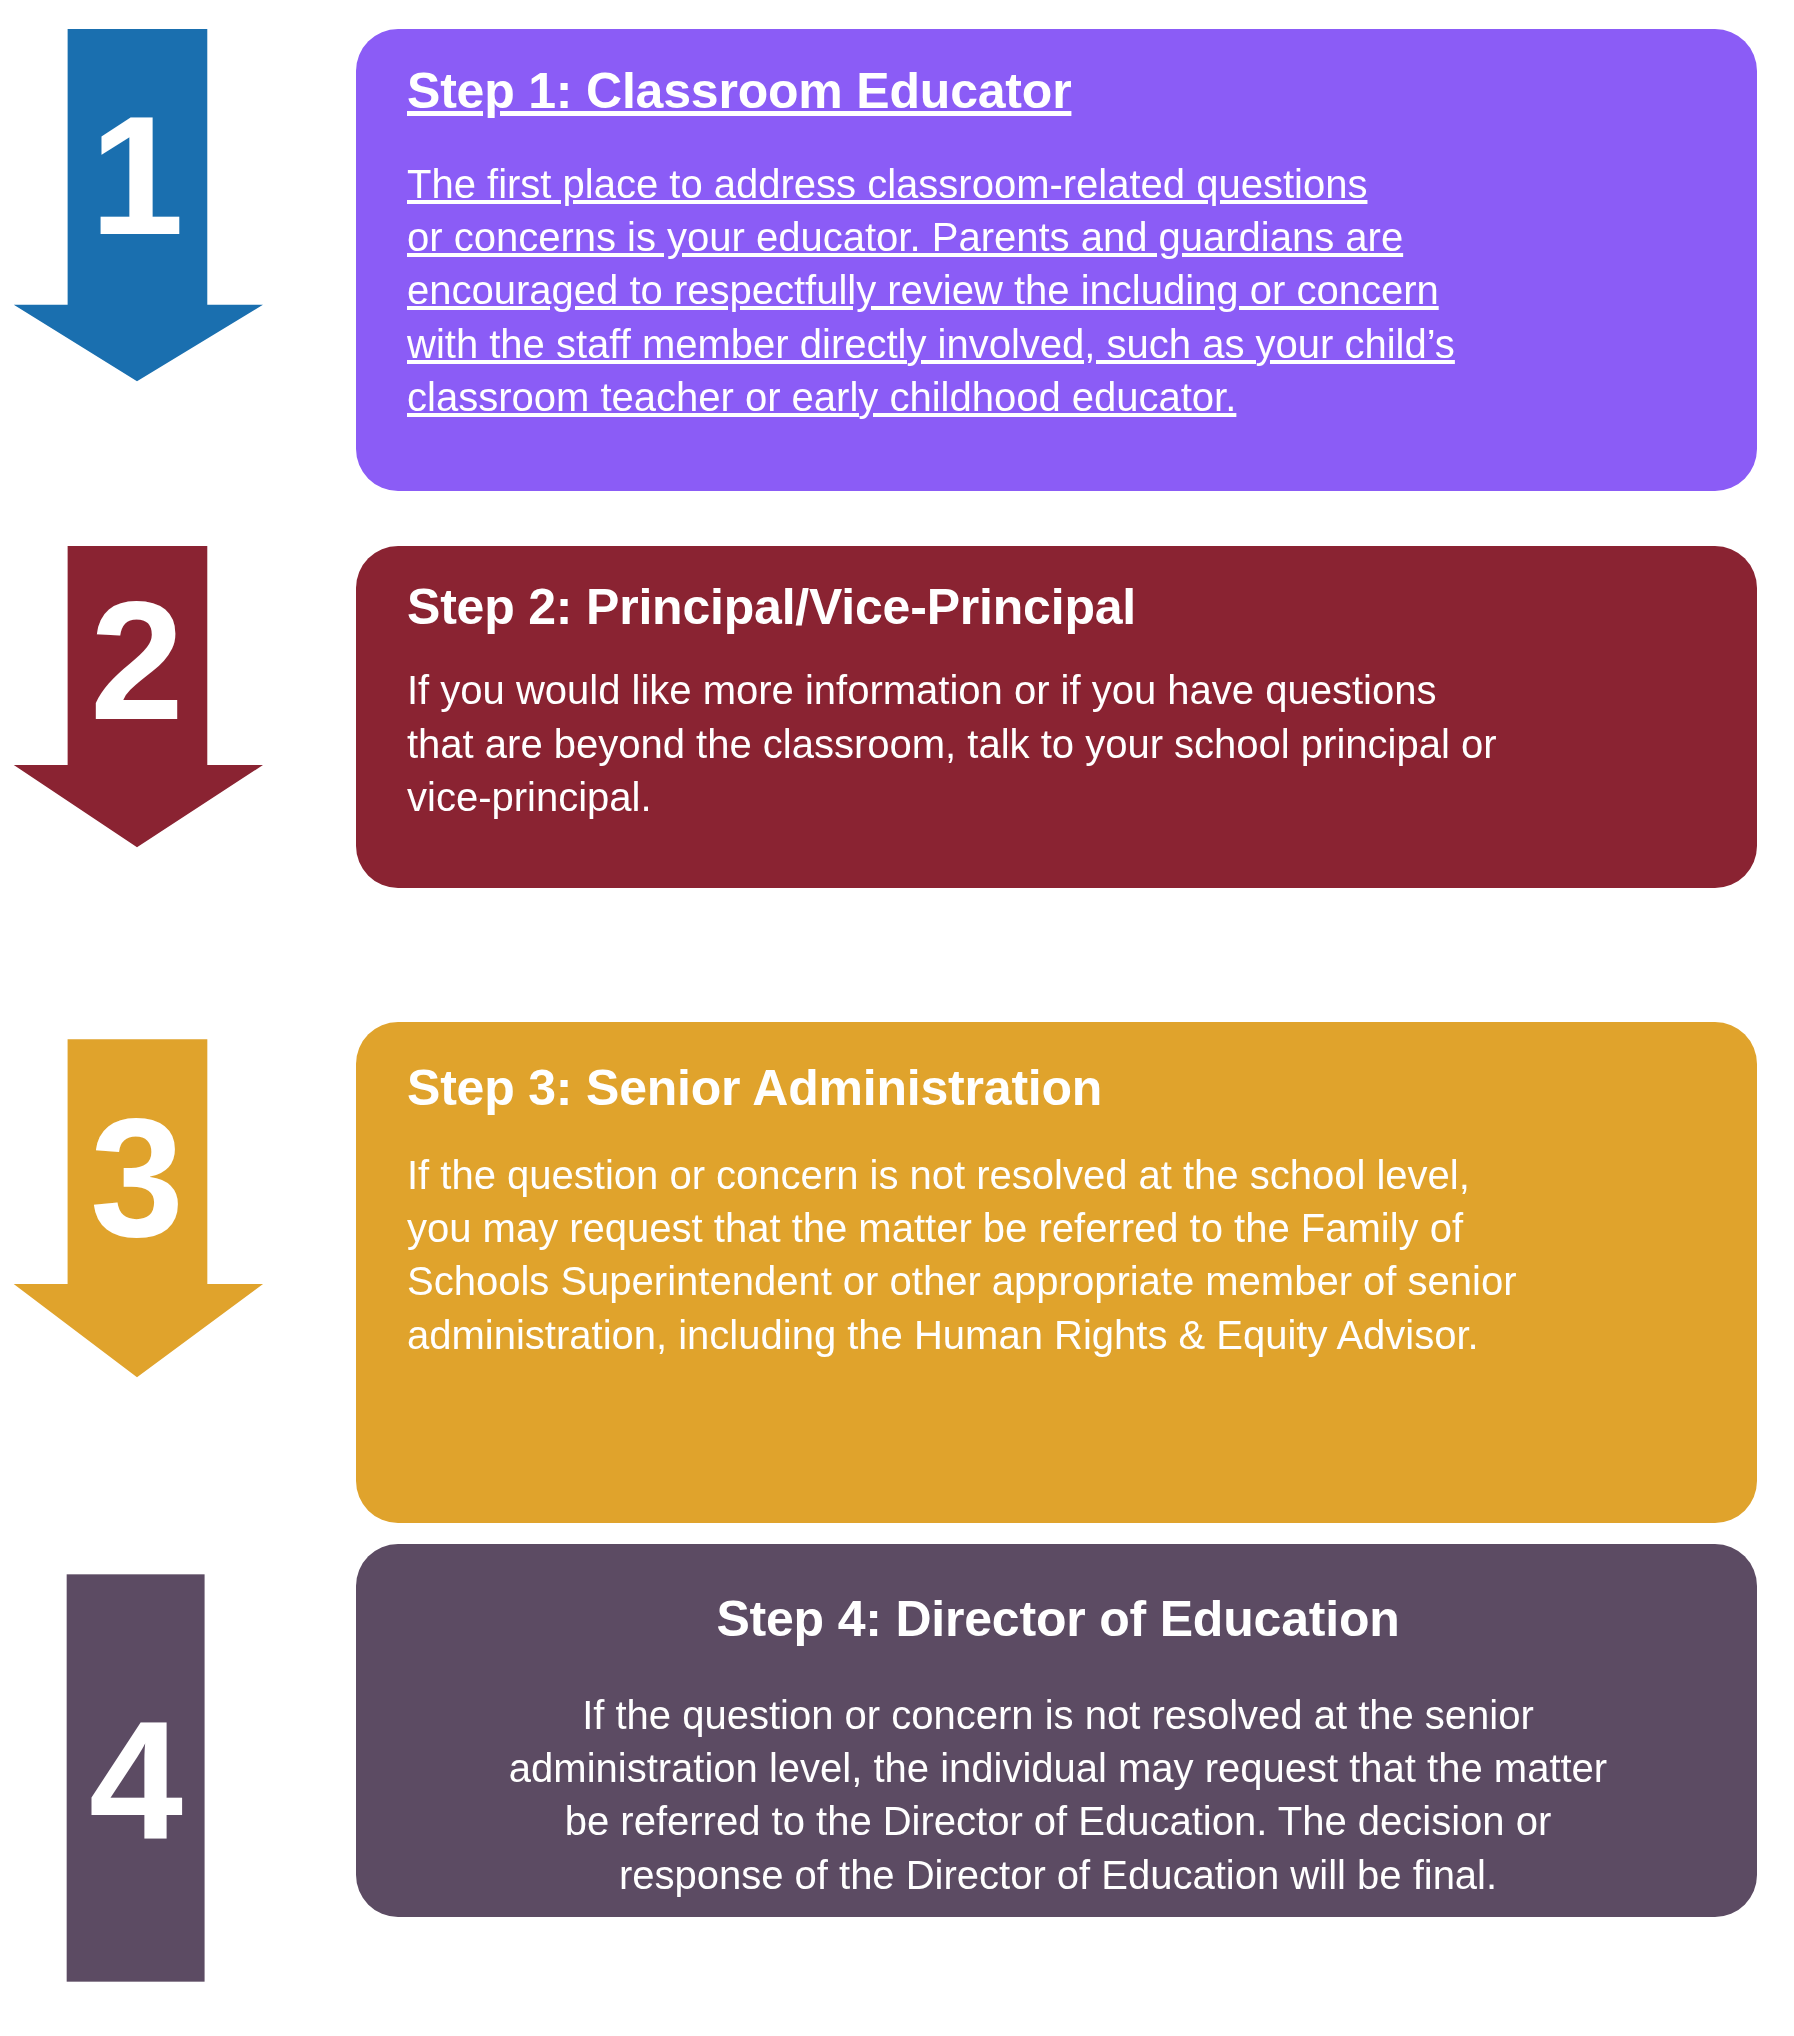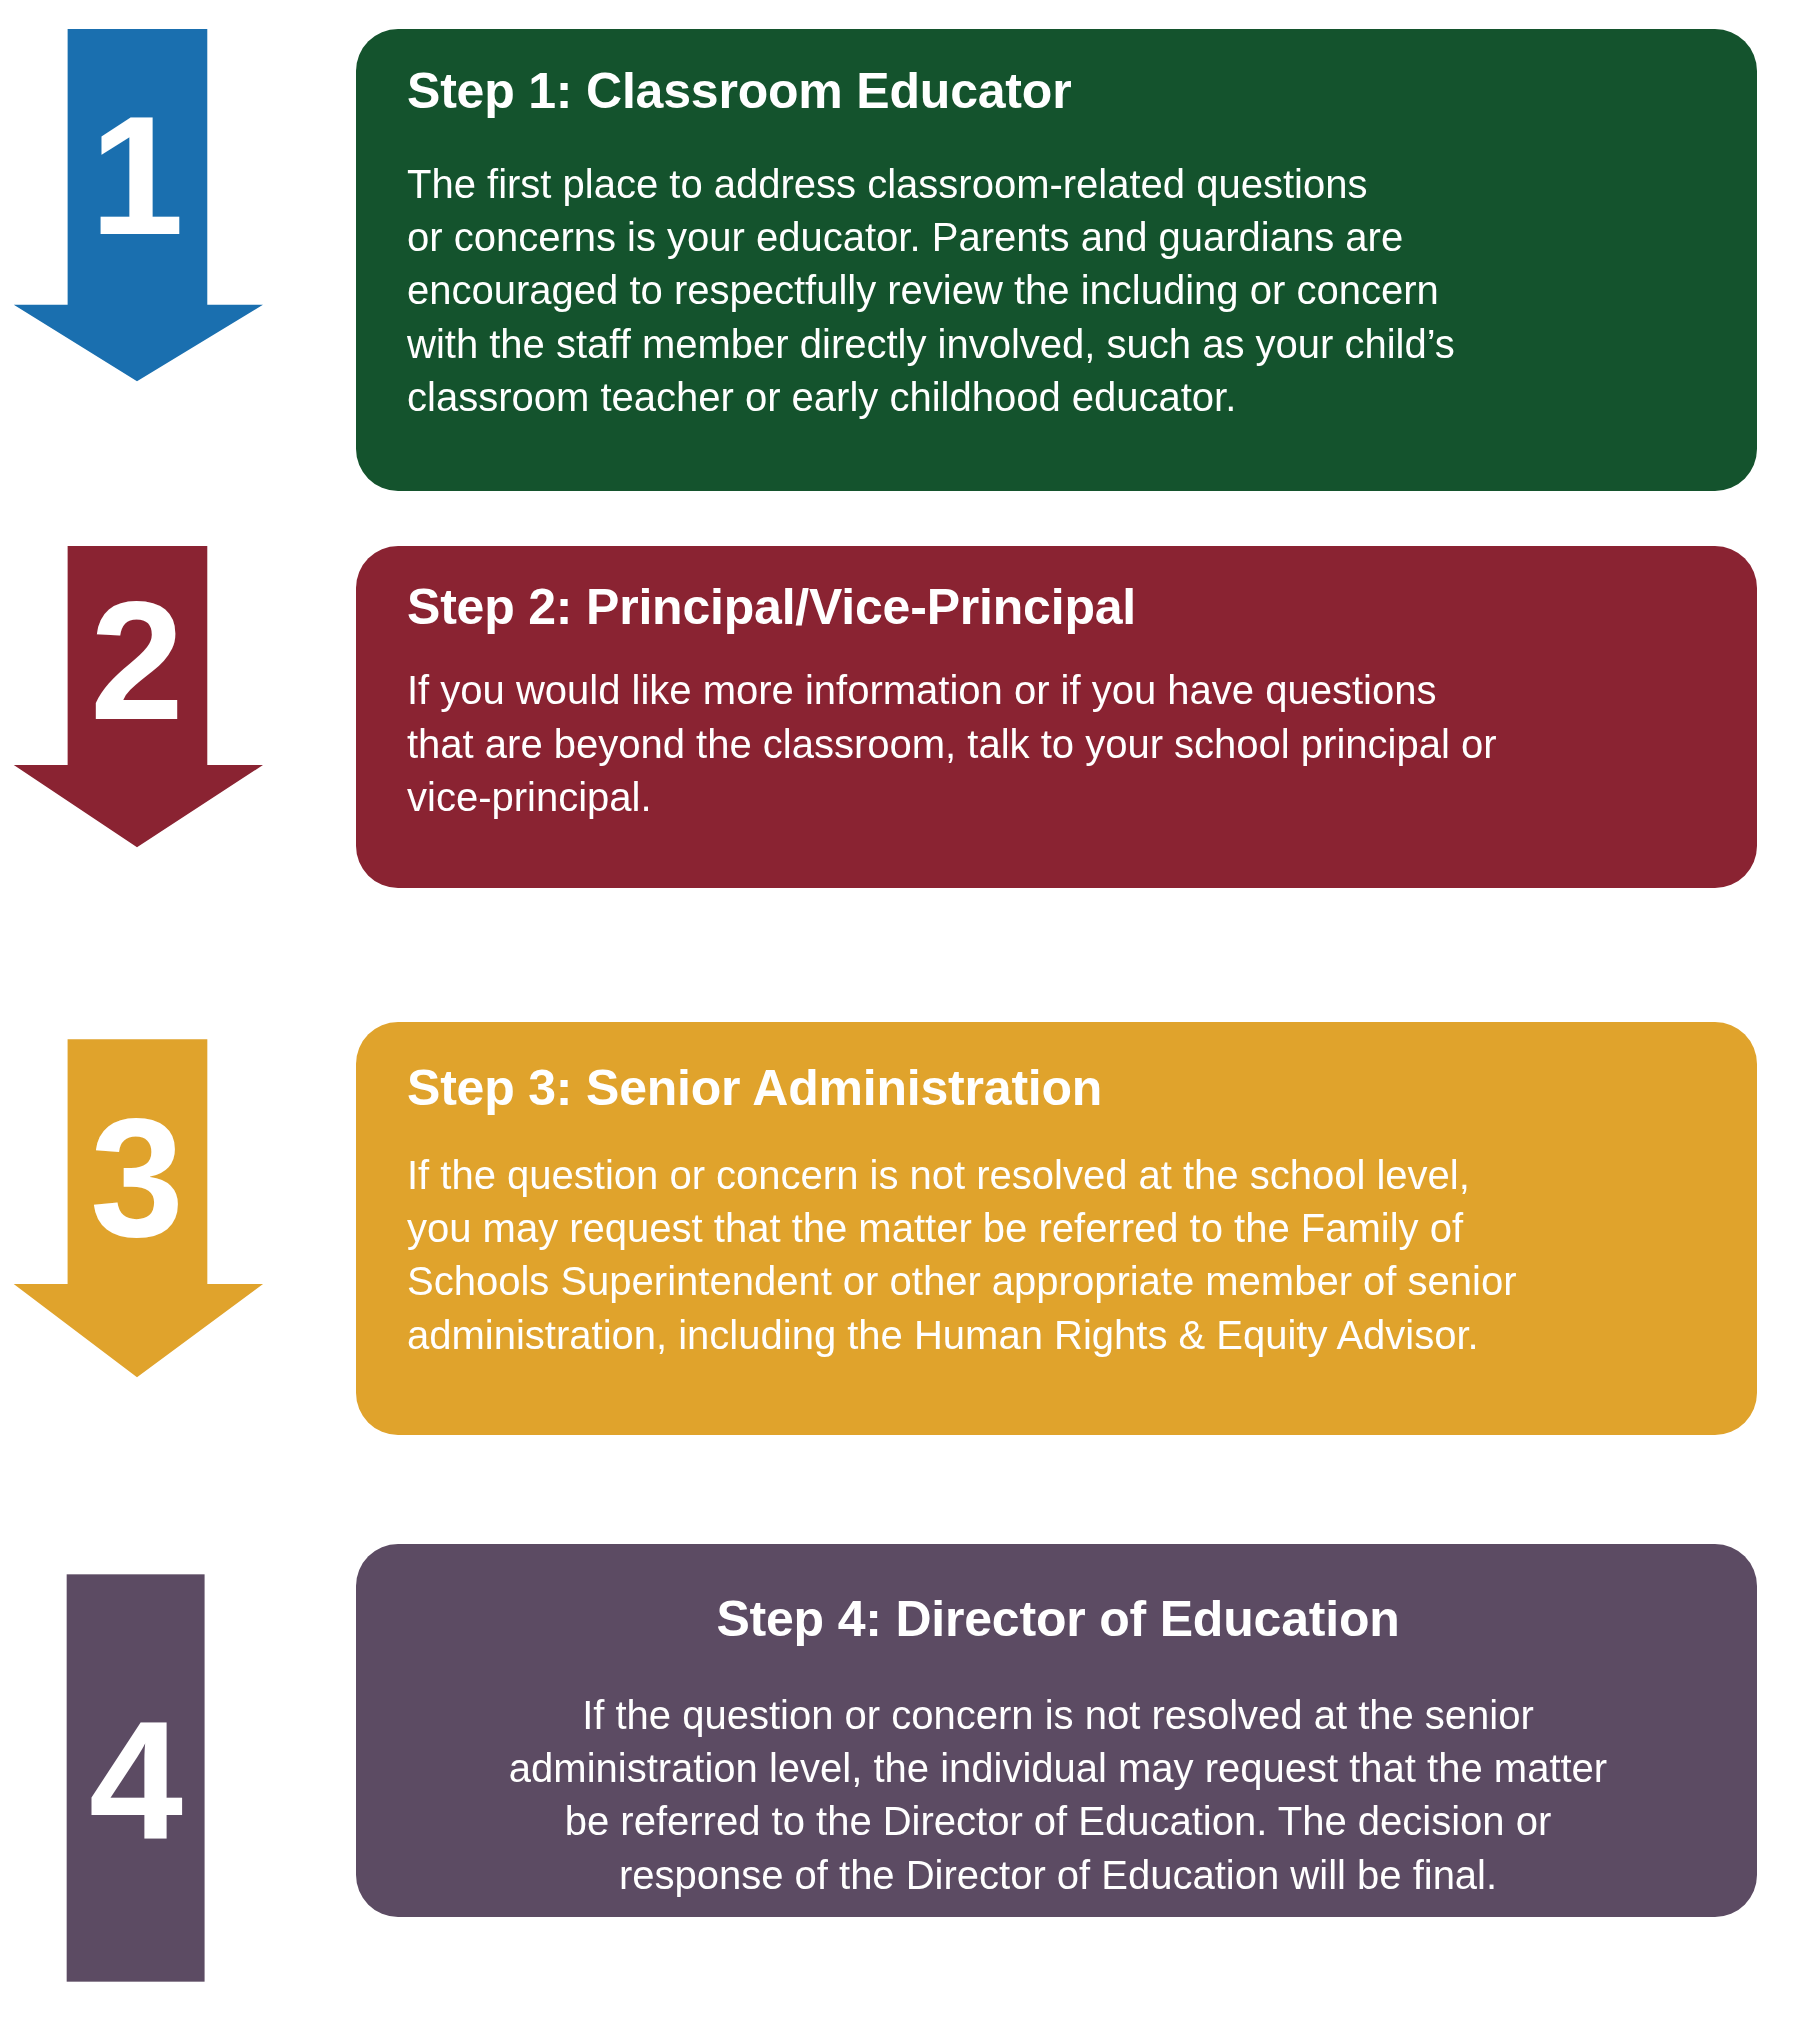--- a/index.html
+++ b/index.html
@@ -54,21 +54,21 @@
     margin: 0;
   }
   .card-body .ln {
     display: block;
     white-space: nowrap;
   }
 
   
   #card-1 { top: 29px;   height: 462px; }
   #card-2 { top: 546px;  height: 342px; }
-  #card-3 { top: 1022px; height: 413px; }
+  #card-3 { top: 1022px; height: 501px; }
   #card-4 { top: 1544px; height: 373px; text-align: center; }
 
   #card-1 .card-title { margin-bottom: 37px; }
   #card-2 { padding-top: 32px; }
   #card-2 .card-title { margin-bottom: 27.4px; }
   #card-3 { padding-top: 37px; }
   #card-3 .card-title { margin-bottom: 31px; }
   #card-4 { padding-top: 46px; }
   #card-4 .card-title { margin-bottom: 40px; }
 </style>
@@ -77,21 +77,21 @@
 
 <div id="canvas">
 
   <div class="arrow" style="left:0px; top:29px; width:274px; height:356px;">
     <svg width="274" height="356" viewBox="0 0 300 390" xmlns="http://www.w3.org/2000/svg">
       <polygon points="74,0 227,0 227,302 288,302 150,386 15,302 74,302" fill="#1A6FAF"></polygon>
       <text x="150" y="225" fill="#ffffff" text-anchor="middle" font-family="Liberation Sans, sans-serif" font-size="185" font-weight="bold">1</text>
     </svg>
   </div>
 
-  <div class="card" id="card-1" style="background:#14532d;">
+  <div class="card" id="card-1" style="background:#8b5cf6;text-decoration:underline;">
     <div class="card-title">Step 1: Classroom Educator</div>
     <div class="card-body">
       <span class="ln">The first place to address classroom-related questions</span>
       <span class="ln">or concerns is your educator. Parents and guardians are</span>
       <span class="ln">encouraged to respectfully review the including or concern</span>
       <span class="ln">with the staff member directly involved, such as your child’s</span>
       <span class="ln">classroom teacher or early childhood educator.</span>
     </div>
   </div>
 

